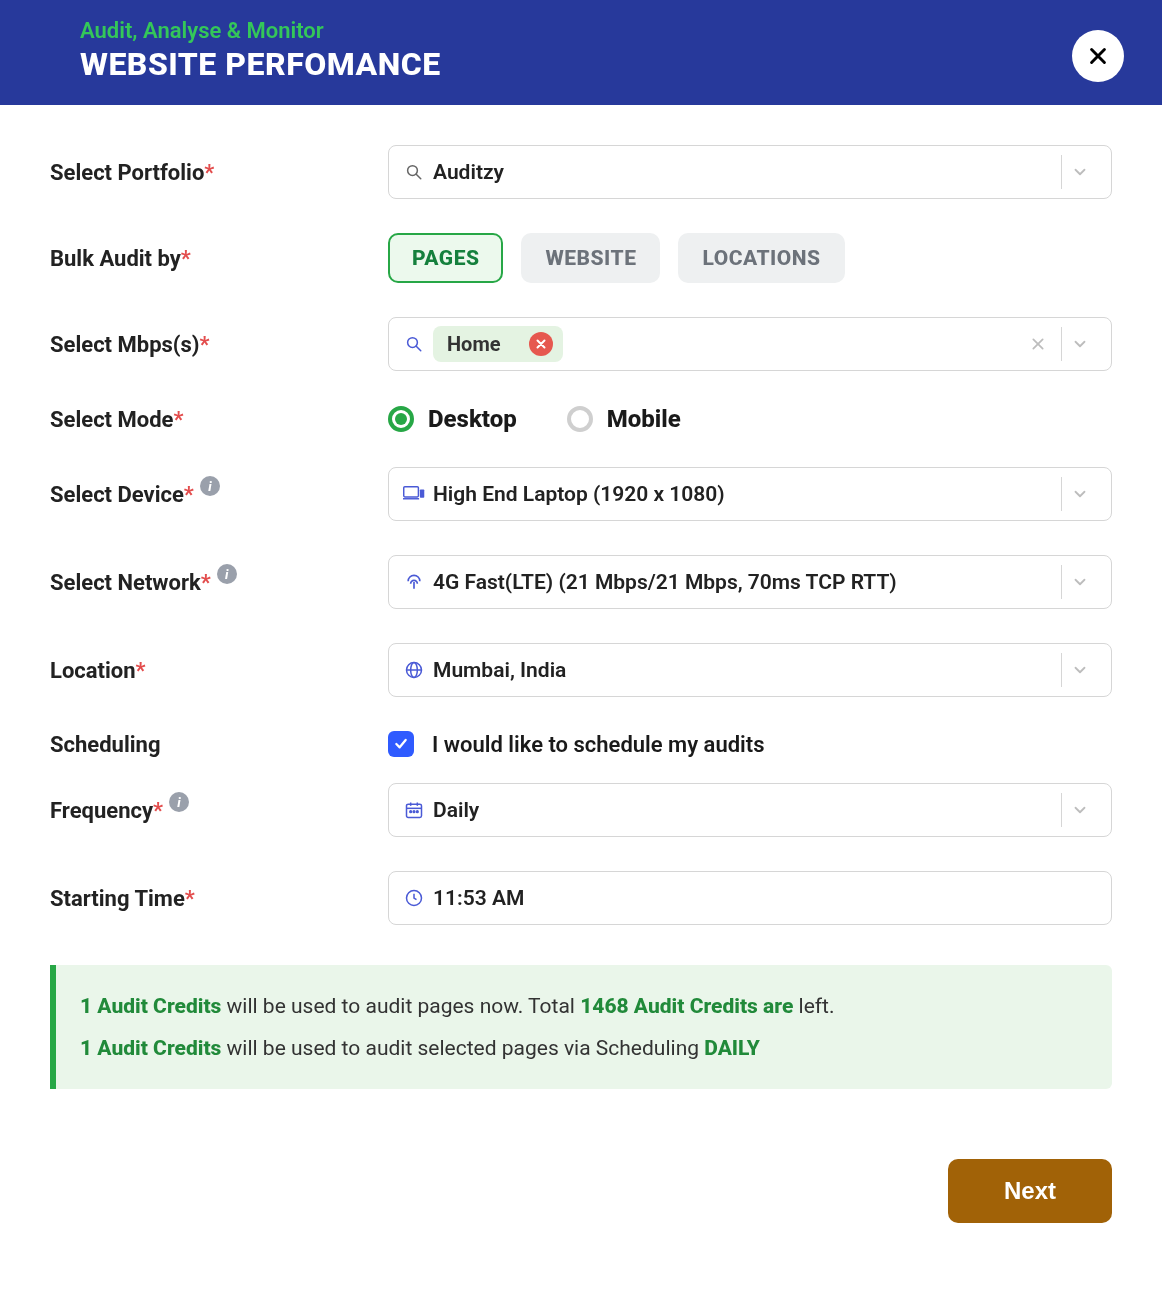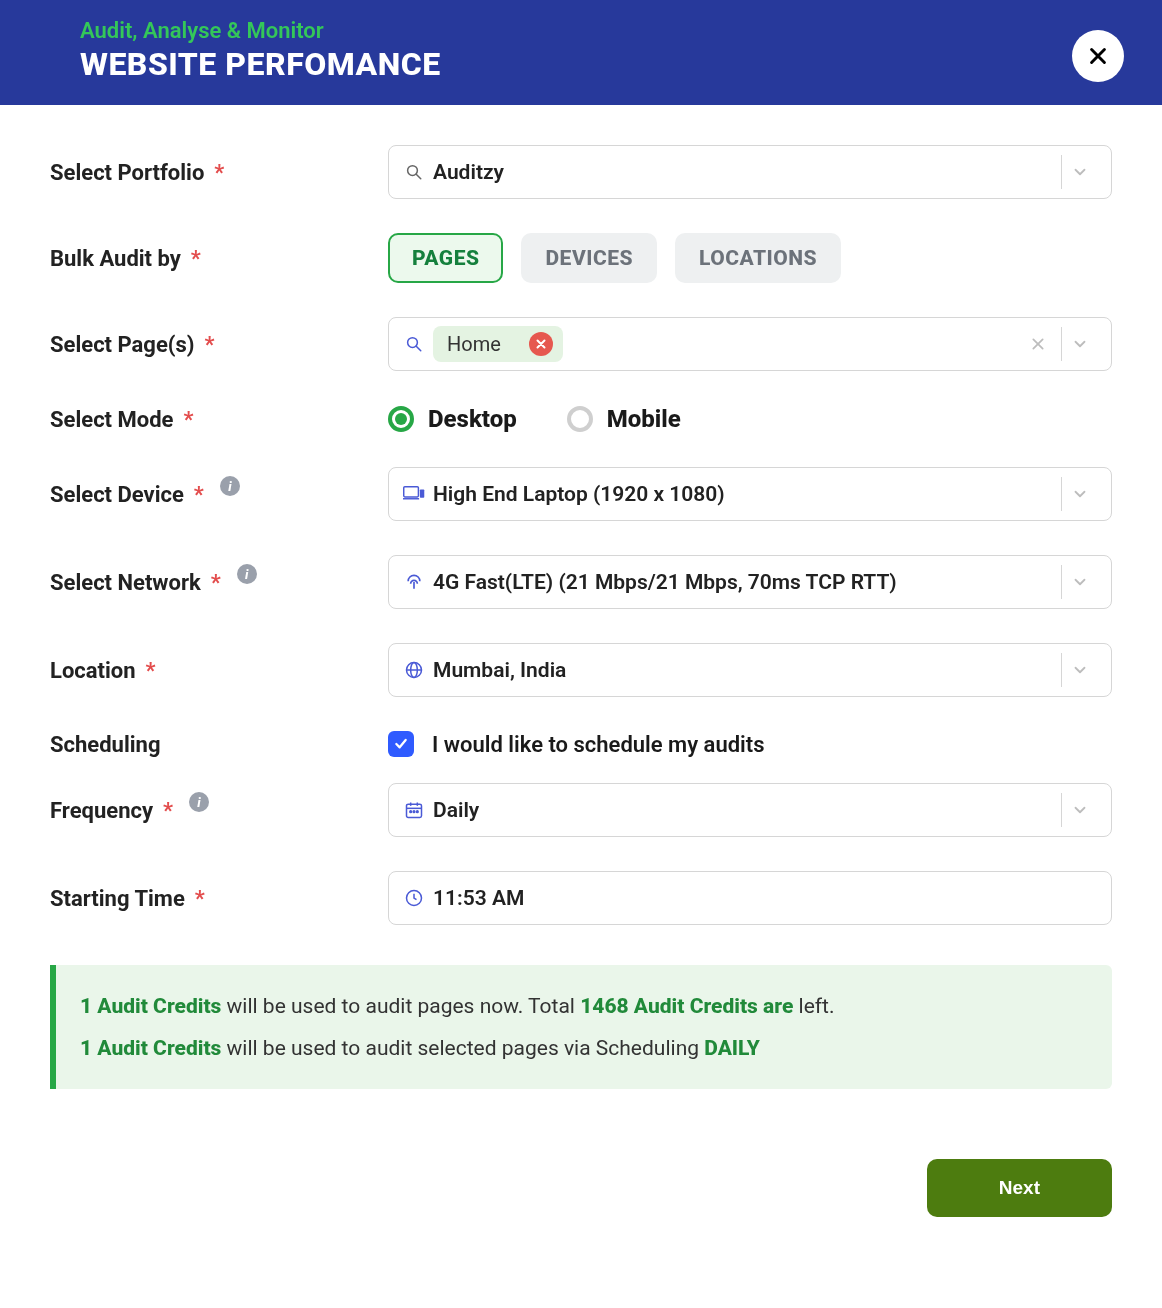--- a/index.html
+++ b/index.html
@@ -55,21 +55,21 @@
     align-items: center;
     margin-bottom: 34px;
   }
   .label {
     width: 338px;
     font-size: 22px;
     font-weight: 700;
     color: #222;
     display: flex;
     align-items: center;
-    gap: 10px;
+    gap: 0px;
   }
   .label .req { color: #e34d4d; font-weight: 700; }
   .info-badge {
     display: inline-flex;
     align-items: center;
     justify-content: center;
     width: 20px;
     height: 20px;
     border-radius: 50%;
     background: #9aa0ab;
@@ -137,21 +137,21 @@
     color:#15803d;
     border-color:#27a746;
   }
 
   .tag {
     display:inline-flex;
     align-items:center;
     gap:28px;
     background:#e4f3e2;
     color:#333;
-    font-weight:400;
+    font-weight:700;
     font-size:20px;
     border-radius:8px;
     padding:6px 10px 6px 14px;
     margin-left:8px;
   }
   .tag .remove {
     width:24px;height:24px;border-radius:50%;
     background:#e6584f;
     display:inline-flex;align-items:center;justify-content:center;
     color:#fff;
@@ -182,26 +182,26 @@
     padding: 20px 24px;
     border-radius: 0 6px 6px 0;
     font-size: 21px;
     color: #333;
     line-height: 2.0;
   }
   .notice .g { color:#218a3a; font-weight:800; }
 
   .footer { display:flex; justify-content:flex-end; padding: 40px 50px 50px 50px;}
   .next-btn {
-    background:#4d7c0f;
+    background:#a16207;
     color:#fff;
-    font-size:19px;
+    font-size:24px;
     font-weight:800;
     border-radius:10px;
-    padding:18px 72px;
+    padding:18px 56px;
     cursor:pointer;
     border:none;
   }
   svg { display:block; }
 </style>
 </head>
 <body>
 
 <div class="modal">
 
@@ -241,29 +241,29 @@
     </div>
 
     <div class="row">
       <div class="label">
         <span>Bulk Audit by</span>
           <span class="req">*</span>
       </div>
       <div class="control">
         <div class="pill-group">
           <div class="pill active">PAGES</div>
-          <div class="pill">DEVICES</div>
+          <div class="pill">WEBSITE</div>
           <div class="pill">LOCATIONS</div>
         </div>
       </div>
     </div>
 
     <div class="row">
       <div class="label">
-        <span>Select Page(s)</span>
+        <span>Select Mbps(s)</span>
           <span class="req">*</span>
       </div>
       <div class="control">
         <div class="select-box">
           <span class="ico">
             <svg width="18" height="18" viewBox="0 0 24 24">
                 <circle cx="10" cy="10" r="6.5" fill="none" stroke="#4a5ad6" stroke-width="2"></circle>
                 <line x1="15" y1="15" x2="21" y2="21" stroke="#4a5ad6" stroke-width="2" stroke-linecap="round"></line>
               </svg>
           </span>

